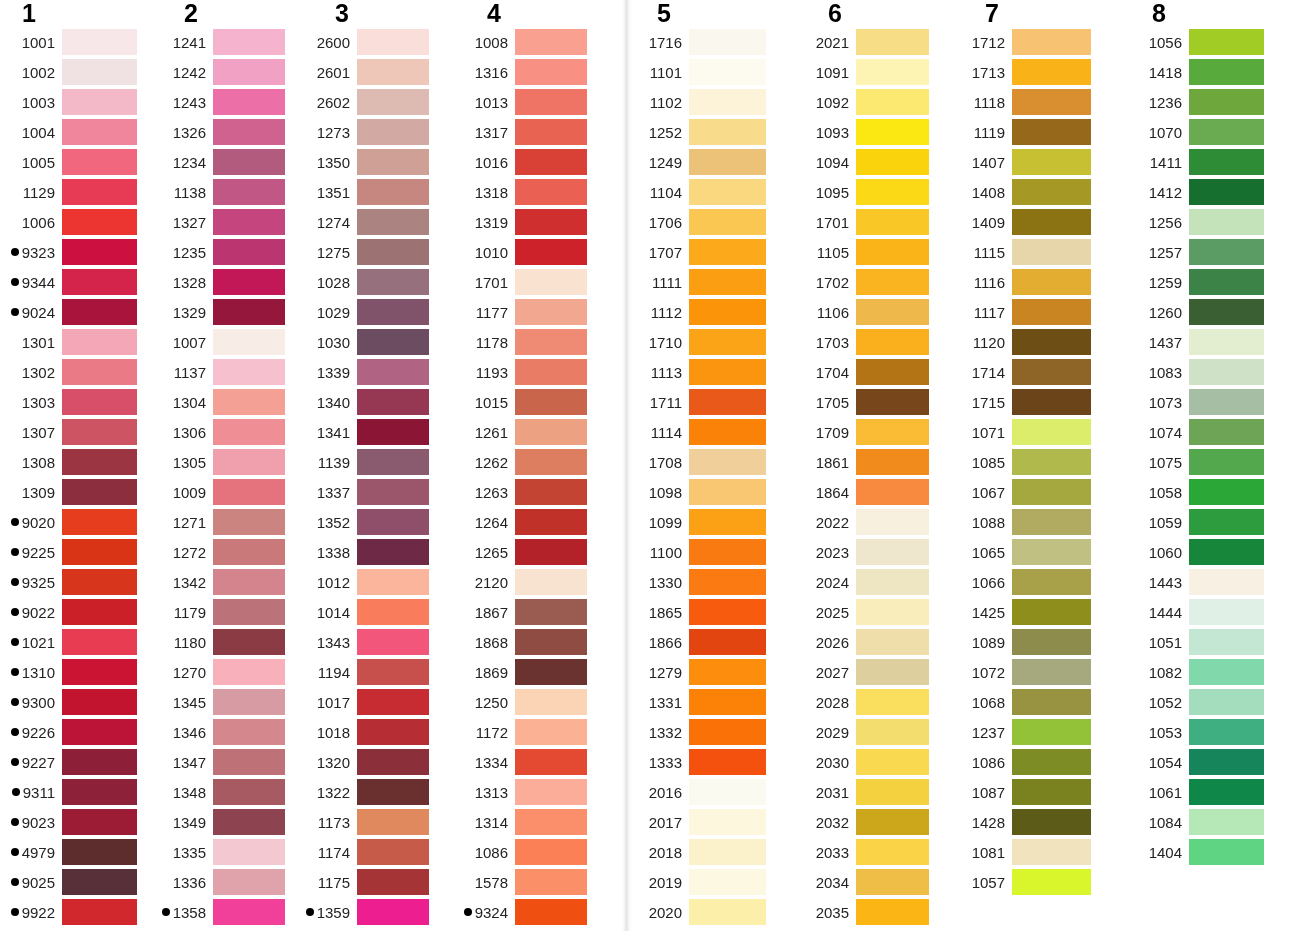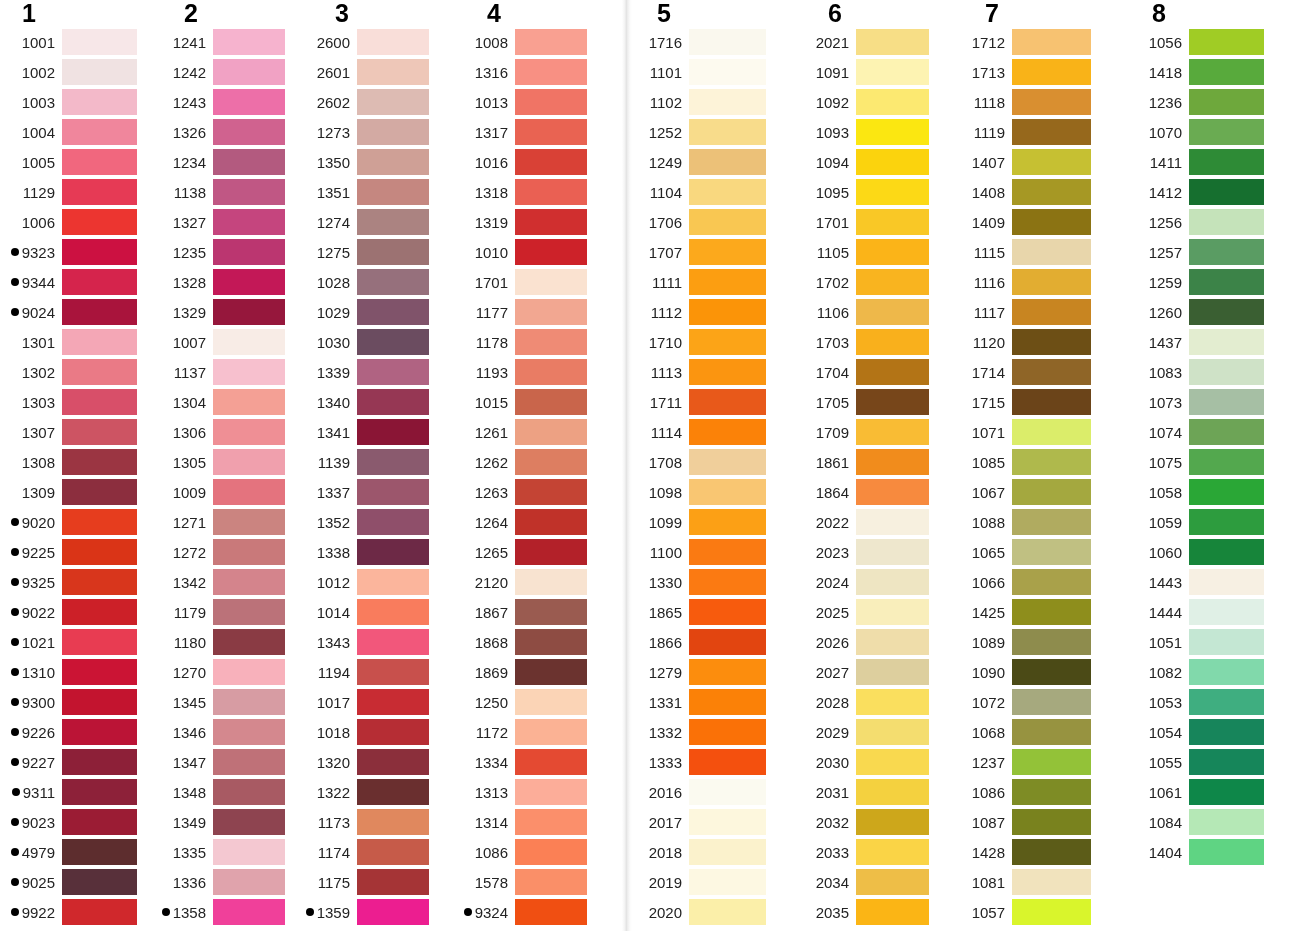--- a/index.html
+++ b/index.html
@@ -1571,27 +1571,20 @@
           <div class="row">
             <div class="code-cell">
               <span class="bullet hidden"></span>
               <span>1089</span>
             </div>
             <div class="swatch" style="background: rgb(142, 140, 77);"></div>
           </div>
           <div class="row">
             <div class="code-cell">
               <span class="bullet hidden"></span>
-              <span>1090</span>
-            </div>
-            <div class="swatch" style="background: rgb(75, 74, 22);"></div>
-          </div>
-          <div class="row">
-            <div class="code-cell">
-              <span class="bullet hidden"></span>
               <span>1072</span>
             </div>
             <div class="swatch" style="background: rgb(166, 169, 126);"></div>
           </div>
           <div class="row">
             <div class="code-cell">
               <span class="bullet hidden"></span>
               <span>1068</span>
             </div>
             <div class="swatch" style="background: rgb(151, 147, 64);"></div>
@@ -1793,37 +1786,37 @@
           <div class="row">
             <div class="code-cell">
               <span class="bullet hidden"></span>
               <span>1082</span>
             </div>
             <div class="swatch" style="background: rgb(129, 217, 171);"></div>
           </div>
           <div class="row">
             <div class="code-cell">
               <span class="bullet hidden"></span>
+              <span>1052</span>
+            </div>
+            <div class="swatch" style="background: rgb(163, 221, 190);"></div>
+          </div>
+          <div class="row">
+            <div class="code-cell">
+              <span class="bullet hidden"></span>
               <span>1053</span>
             </div>
             <div class="swatch" style="background: rgb(63, 174, 128);"></div>
           </div>
           <div class="row">
             <div class="code-cell">
               <span class="bullet hidden"></span>
               <span>1054</span>
             </div>
             <div class="swatch" style="background: rgb(23, 133, 91);"></div>
-          </div>
-          <div class="row">
-            <div class="code-cell">
-              <span class="bullet hidden"></span>
-              <span>1055</span>
-            </div>
-            <div class="swatch" style="background: rgb(22, 134, 90);"></div>
           </div>
           <div class="row">
             <div class="code-cell">
               <span class="bullet hidden"></span>
               <span>1061</span>
             </div>
             <div class="swatch" style="background: rgb(14, 135, 73);"></div>
           </div>
           <div class="row">
             <div class="code-cell">

